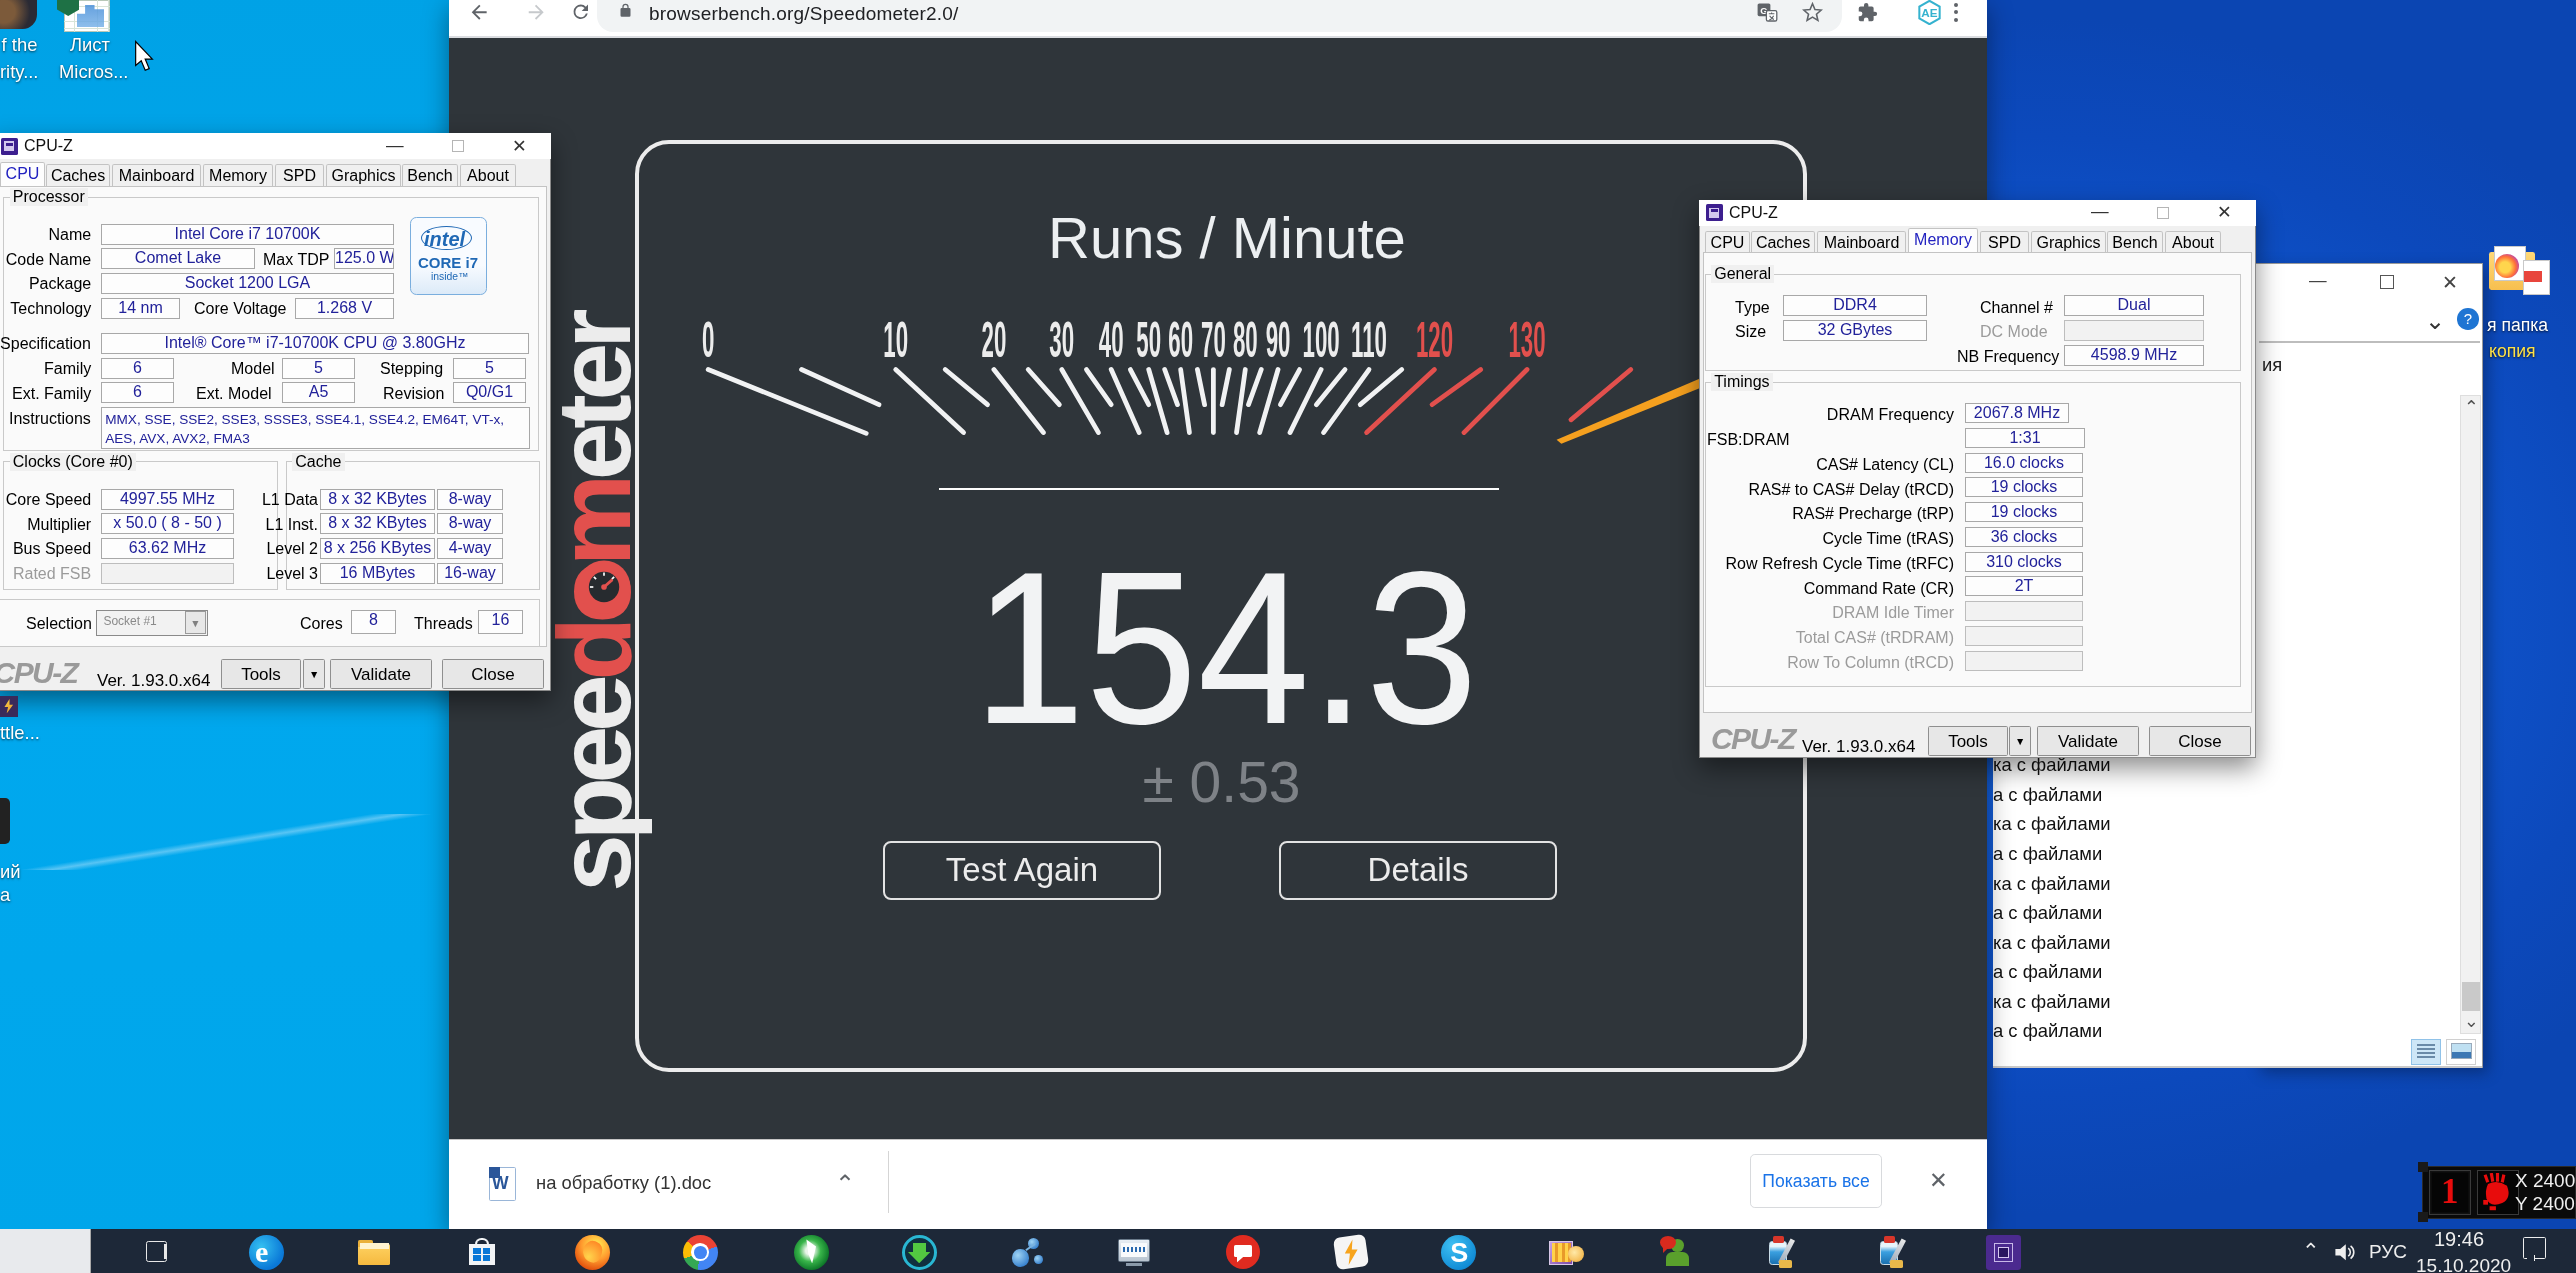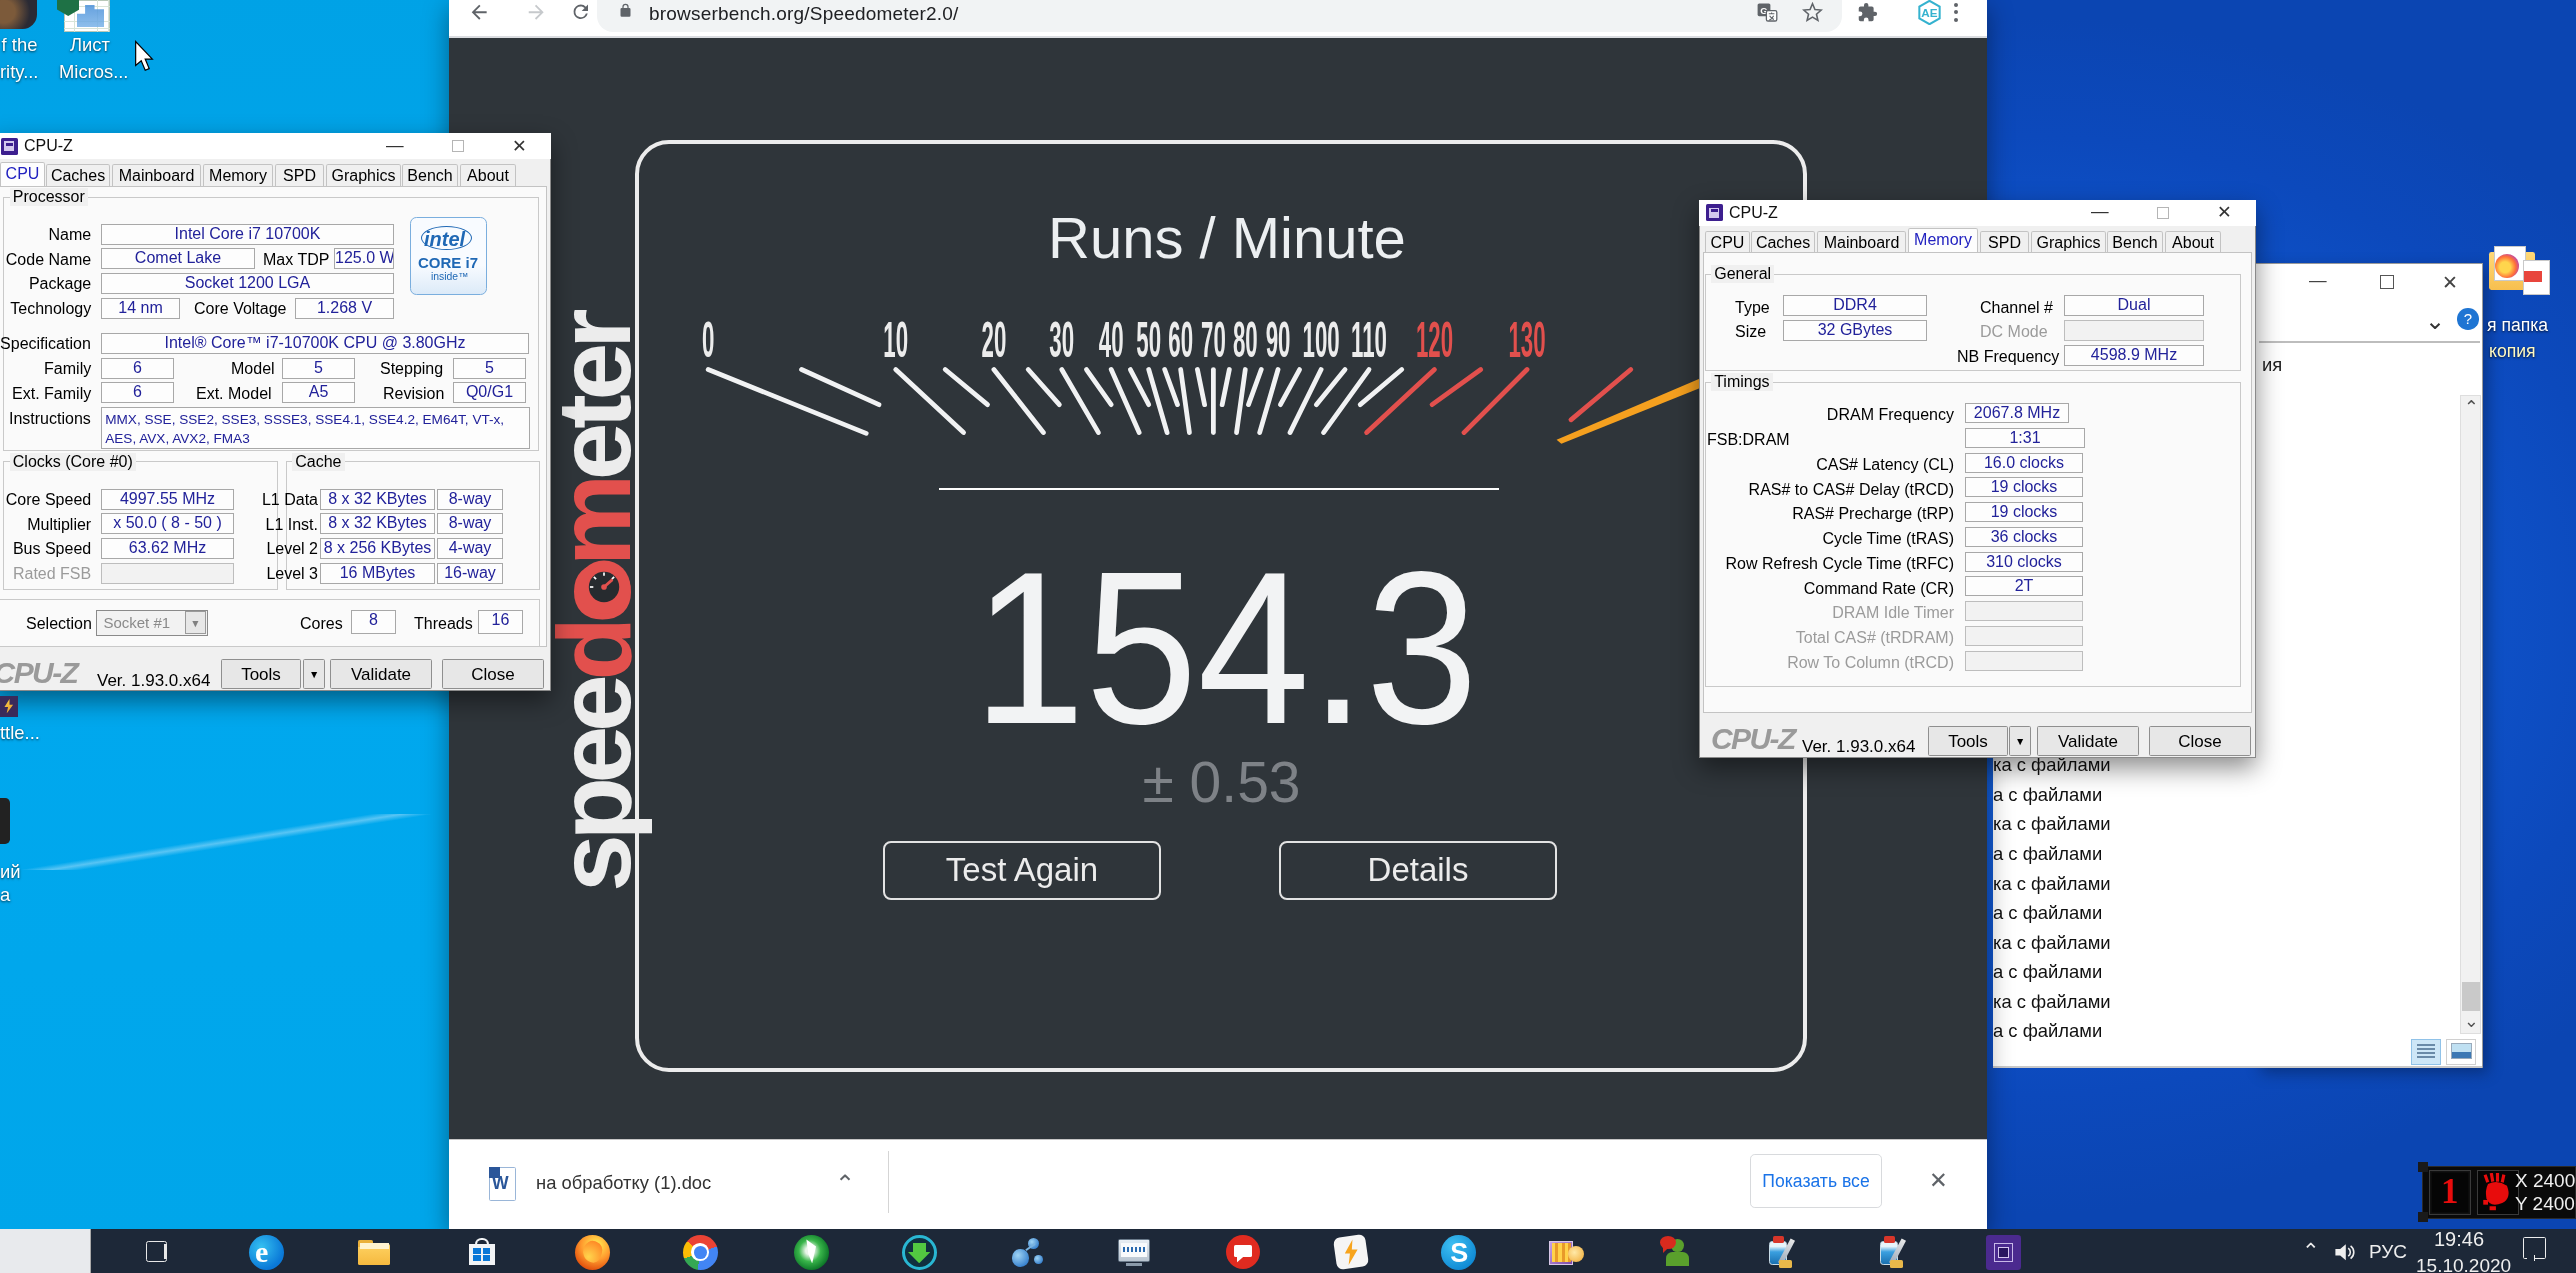--- a/index.html
+++ b/index.html
@@ -48,21 +48,21 @@
 <div style="left:2411px;top:1039px;width:30px;height:25.5px;background:#cde6f7;border:0.8px solid #90c2e8;"></div>
 <div style="left:2417px;top:1044px;width:17.6px;height:14.4px;background:repeating-linear-gradient(180deg,#6a8aa8 0,#6a8aa8 1.6px,transparent 1.6px,transparent 4px);"></div>
 <div style="left:2446px;top:1039px;width:30px;height:25.5px;background:#fff;border:0.8px solid #d0d0d0;"></div>
 <div style="left:2451px;top:1043px;width:21px;height:16px;background:linear-gradient(180deg,#bfe0f2 55%,#3c78b4 55%);border:0.8px solid #9ab;"></div>
 <div style="left:2489px;top:252px;width:46px;height:38px;background:linear-gradient(180deg,#ffd977,#f7bf4f);border-radius:2.4px;"></div>
 <div style="left:2494px;top:246px;width:32px;height:35px;background:#fff;border:0.8px solid #c9c9c9;"></div>
 <div style="left:2495px;top:254px;width:24px;height:24px;background:radial-gradient(circle at 42% 55%,#ffd54d 28%,#ff7139 55%,#b13dbf 80%);border-radius:50%;"></div>
 <div style="left:2523px;top:260px;width:27px;height:35px;background:#fff;border:0.8px solid #c9c9c9;"></div>
 <div style="left:2524px;top:271px;width:17.6px;height:11.2px;background:#e8453c;"></div>
 <div style="left:2487px;top:315px;font-size:17.6px;color:#fff;text-shadow:0 0.8px 2.4px rgba(0,0,0,.8);">я папка</div>
-<div style="left:2489px;top:341px;font-size:17.6px;color:#fef9c3;text-shadow:0 0.8px 2.4px rgba(0,0,0,.8);">копия</div>
+<div style="left:2489px;top:341px;font-size:17.6px;color:#fde047;text-shadow:0 0.8px 2.4px rgba(0,0,0,.8);">копия</div>
 <div style="left:449px;top:0px;width:1538px;height:1229px;background:#fff;box-shadow:0 8px 24px rgba(0,0,0,.4);"></div>
 <div style="left:449px;top:0px;width:1538px;height:38px;background:#fff;"></div>
 <div style="left:597px;top:0px;width:1245px;height:32px;background:#f1f3f4;border-radius:0 0 16px 16px;"></div>
 <svg style="position:absolute;left:468px;top:0.8px;width:22.4px;height:22.4px" viewBox="0 0 24 24">
 <path d="M20 11H7.8l5.6-5.6L12 4l-8 8 8 8 1.4-1.4L7.8 13H20z" fill="#5f6368"></path>
   </svg>
 <svg style="position:absolute;left:525px;top:0.8px;width:22.4px;height:22.4px" viewBox="0 0 24 24">
 <path d="M4 11h12.2l-5.6-5.6L12 4l8 8-8 8-1.4-1.4 5.6-5.6H4z" fill="#c6c9cc"></path>
   </svg>
 <svg style="position:absolute;left:570px;top:0.8px;width:21.6px;height:21.6px" viewBox="0 0 24 24">
@@ -272,21 +272,21 @@
   </div>
 <div class="fld" style="left:320px;top:538px;width:115px;height:21px;">8 x 256 KBytes</div>
 <div class="fld" style="left:437px;top:538px;width:66px;height:21px;">4-way</div>
 <div class="lb" style="left:230px;top:565px;">
     <div style="position:static;width:88px;text-align:right">Level 3</div>
   </div>
 <div class="fld" style="left:320px;top:563px;width:115px;height:21px;">16 MBytes</div>
 <div class="fld" style="left:437px;top:563px;width:66px;height:21px;">16-way</div>
 <div class="gb" style="left:-3.2px;top:599px;width:543px;height:48px;"></div>
 <div class="lb" style="left:26px;top:615px;">Selection</div>
-<div style="left:96px;top:610px;width:112px;height:26px;background:#f2f2f2;border:0.8px solid #8a8a8a;font-size:15px;color:#8a8a8a;padding:3.2px 0 0 6.4px;">Socket #1</div>
+<div style="left:96px;top:610px;width:112px;height:26px;background:#f2f2f2;border:0.8px solid #8a8a8a;font-size:12px;color:#8a8a8a;padding:3.2px 0 0 6.4px;">Socket #1</div>
 <div style="left:185px;top:611px;width:21px;height:23px;background:#e7e7e7;border:0.8px solid #9a9a9a;color:#808080;font-size:10.4px;text-align:center;line-height:23px;">▼</div>
 <div class="lb" style="left:300px;top:615px;">Cores</div>
 <div class="fld" style="left:351px;top:610px;width:45px;height:24px;">8</div>
 <div class="lb" style="left:414px;top:615px;">Threads</div>
 <div class="fld" style="left:478px;top:610px;width:45px;height:24px;">16</div>
 <div style="left:-6.4px;top:656px;font-size:30px;font-weight:bold;font-style:italic;color:#9a9a9a;letter-spacing:-1.6px;">CPU-Z</div>
 <div style="left:97px;top:671px;font-size:17px;color:#000;">Ver. 1.93.0.x64</div>
 <div class="btn" style="left:221px;top:659px;width:80px;height:30px;line-height:29px;">Tools</div>
 <div class="btn" style="left:303px;top:659px;width:22.4px;height:30px;line-height:29px;font-size:10.4px;">▼</div>
 <div class="btn" style="left:330px;top:659px;width:102px;height:30px;line-height:29px;">Validate</div>

